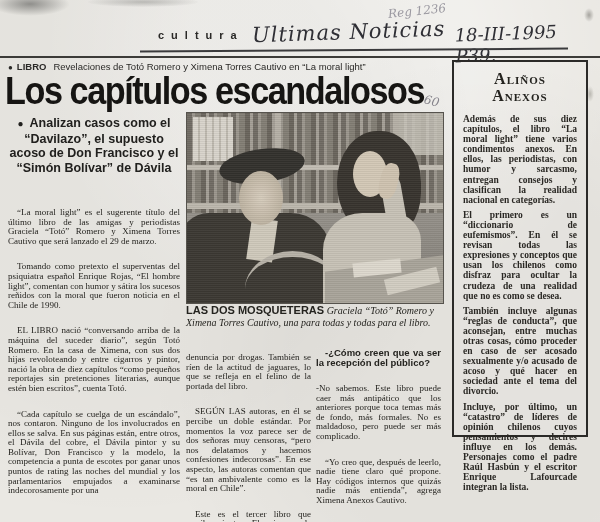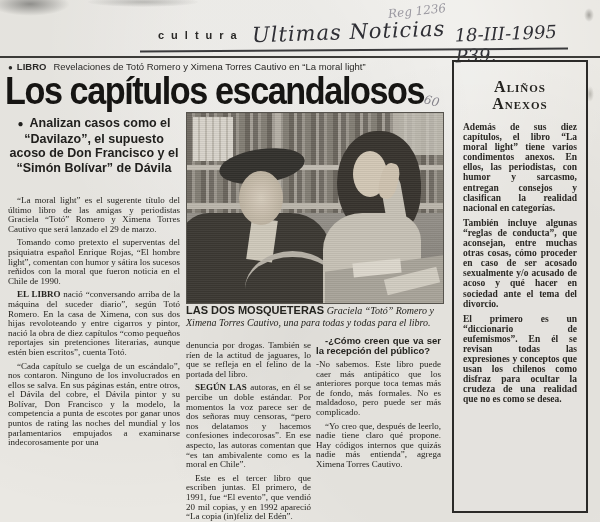--- a/index.html
+++ b/index.html
@@ -32,26 +32,26 @@
   .headline{position:absolute;left:5px;top:68px;width:470px;font-family:"Liberation Sans",sans-serif;
       font-weight:800;font-size:36px;letter-spacing:-1.5px;color:#161513;transform:scaleX(.95) scaleY(1.08);transform-origin:left top;white-space:nowrap;}
 
   
   .lead{position:absolute;left:8px;top:116px;width:172px;font-family:"Liberation Sans",sans-serif;
       font-weight:bold;font-size:12.5px;line-height:14.5px;color:#21201e;text-align:center;}
   .lead .bullet{font-size:10px;margin-right:3px;}
 
   
   .bodycol{position:absolute;font-size:9px;line-height:9.6px;color:#24231f;text-align:justify;overflow:hidden;}
-  .bodycol p{margin:4px 0 1px;text-indent:9px;}
+  .bodycol p{margin:16px 0 1px;text-indent:9px;}
   .bodycol p.cont{text-indent:0;}
   .col1{left:8px;top:192px;width:172px;height:330px;}
   .col2{left:186px;top:337px;width:125px;height:185px;}
   .col3{left:316px;top:332px;width:125px;height:190px;}
-  .runlead{font-weight:bold;}
+  .runlead{font-weight:normal;}
   .question{font-family:"Liberation Sans",sans-serif;font-weight:bold;font-size:9.5px;line-height:10px;text-indent:9px;}
 
   
   .photo{position:absolute;left:186px;top:112px;width:256px;height:190px;overflow:hidden;border:1px solid #56534d;
       background:linear-gradient(180deg,#a8a49d,#8e8a83 70%,#7f7b74);}
   .photo *{position:absolute;}
   .shelf{left:0;top:0;width:256px;height:100px;
       background:repeating-linear-gradient(90deg,#716c64 0 5px,#9b968d 5px 8px,#837e75 8px 14px,#6a655d 14px 19px,#a49f96 19px 22px);}
   .shelf-bar1{left:0;top:52px;width:256px;height:5px;background:#c2bdb3;}
   .shelf-bar2{left:0;top:90px;width:256px;height:6px;background:#bcb7ad;}
@@ -74,22 +74,22 @@
   .paper2{left:198px;top:160px;width:54px;height:16px;background:#d2cdc2;transform:rotate(-14deg);}
   .grain{left:0;top:0;width:256px;height:190px;
       background:repeating-linear-gradient(0deg,rgba(255,255,255,.04) 0 1px,rgba(0,0,0,.05) 1px 2px);}
 
   
   .caption{position:absolute;left:186px;top:305px;width:254px;font-size:10px;line-height:11.5px;color:#24231f;}
   .caption .cap-label{font-family:Liberation Sans, sans-serif;font-weight:bold;font-size:11px;}
   .caption .cap-text{font-style:italic;}
 
   
-  .sidebar{position:absolute;left:452px;top:60px;width:136px;height:453px;border:2px solid #2b2a28;
-      box-sizing:border-box;padding:12px 9px;background:rgba(255,255,255,0.06);}
+  .sidebar{position:absolute;left:452px;top:60px;width:136px;height:377px;border:2px solid #2b2a28;
+      box-sizing:border-box;padding:4px 9px;background:rgba(255,255,255,0.06);}
   .sidebar-title{text-align:center;font-variant:small-caps;font-weight:bold;font-size:16px;line-height:17px;
       color:#24231f;margin:4px 0 10px;letter-spacing:1px;}
   .sidebar p{margin:2px 0 5px;font-size:9.5px;line-height:10.1px;font-weight:bold;color:#2a2824;text-align:justify;}
 </style>
 </head>
 <body>
 
 <div class="page">
 
   <div class="smudge-tl"></div>
@@ -153,26 +153,27 @@
 
   <div class="bodycol col2">
     <p class="cont">denuncia por drogas. También se ríen de la actitud de jaguares, lo que se refleja en el felino de la portada del libro.</p>
     <p><span class="runlead">SEGÚN LAS</span><span> autoras, en él se percibe un doble estándar. Por momentos la voz parece ser de dos señoras muy censoras, “pero nos delatamos y hacemos confesiones indecorosas”. En ese aspecto, las autoras comentan que “es tan ambivalente como es la moral en Chile”.</span></p>
     <p>Este es el tercer libro que escriben juntas. El primero, de 1991, fue “El evento”, que vendió 20 mil copias, y en 1992 apareció “La copia (in)feliz del Edén”.</p>
   </div>
 
   <div class="bodycol col3">
     <p class="question">-¿Cómo creen que va ser la recepción del público?</p>
     <p class="cont">-No sabemos. Este libro puede caer más antipático que los anteriores porque toca temas más de fondo, más formales. No es maldadoso, pero puede ser más complicado.</p>
-    <p>“Yo creo que, después de leerlo, nadie tiene claro qué propone. Hay códigos internos que quizás nadie más entienda”, agrega Ximena Torres Cautivo.</p>
+    <p>“Yo creo que, después de leerlo, nadie tiene claro qué propone. Hay códigos internos que quizás nadie más entienda”, agrega Ximena Anexos Cautivo.</p>
   </div>
 
   <div class="sidebar">
     <div class="sidebar-title">
       <div>Aliños</div>
       <div>Anexos</div>
     </div>
     <p>Además de sus diez capítulos, el libro “La moral light” tiene varios condimentos anexos. En ellos, las periodistas, con humor y sarcasmo, entregan consejos y clasifican la realidad nacional en categorías.</p>
+    <p>El primero es un “diccionario de eufemismos”. En él se revisan todas las expresiones y conceptos que usan los chilenos como disfraz para ocultar la crudeza de una realidad que no es como se desea.</p>
     <p>También incluye algunas “reglas de conducta”, que aconsejan, entre muchas otras cosas, cómo proceder en caso de ser acosado sexualmente y/o acusado de acoso y qué hacer en sociedad ante el tema del divorcio.</p>
-    <p>El primero es un “diccionario de eufemismos”. En él se revisan todas las expresiones y conceptos que usan los chilenos como disfraz para ocultar la crudeza de una realidad que no es como se desea.</p>
+    <p>Incluye, por último, un “catastro” de líderes de opinión chilenos cuyos pensamientos y decires influye en los demás. Personajes como el padre Raúl Hasbún y el escritor Enrique Lafourcade integran la lista.</p>
   </div>
 
 </div>
 
 </body></html>

